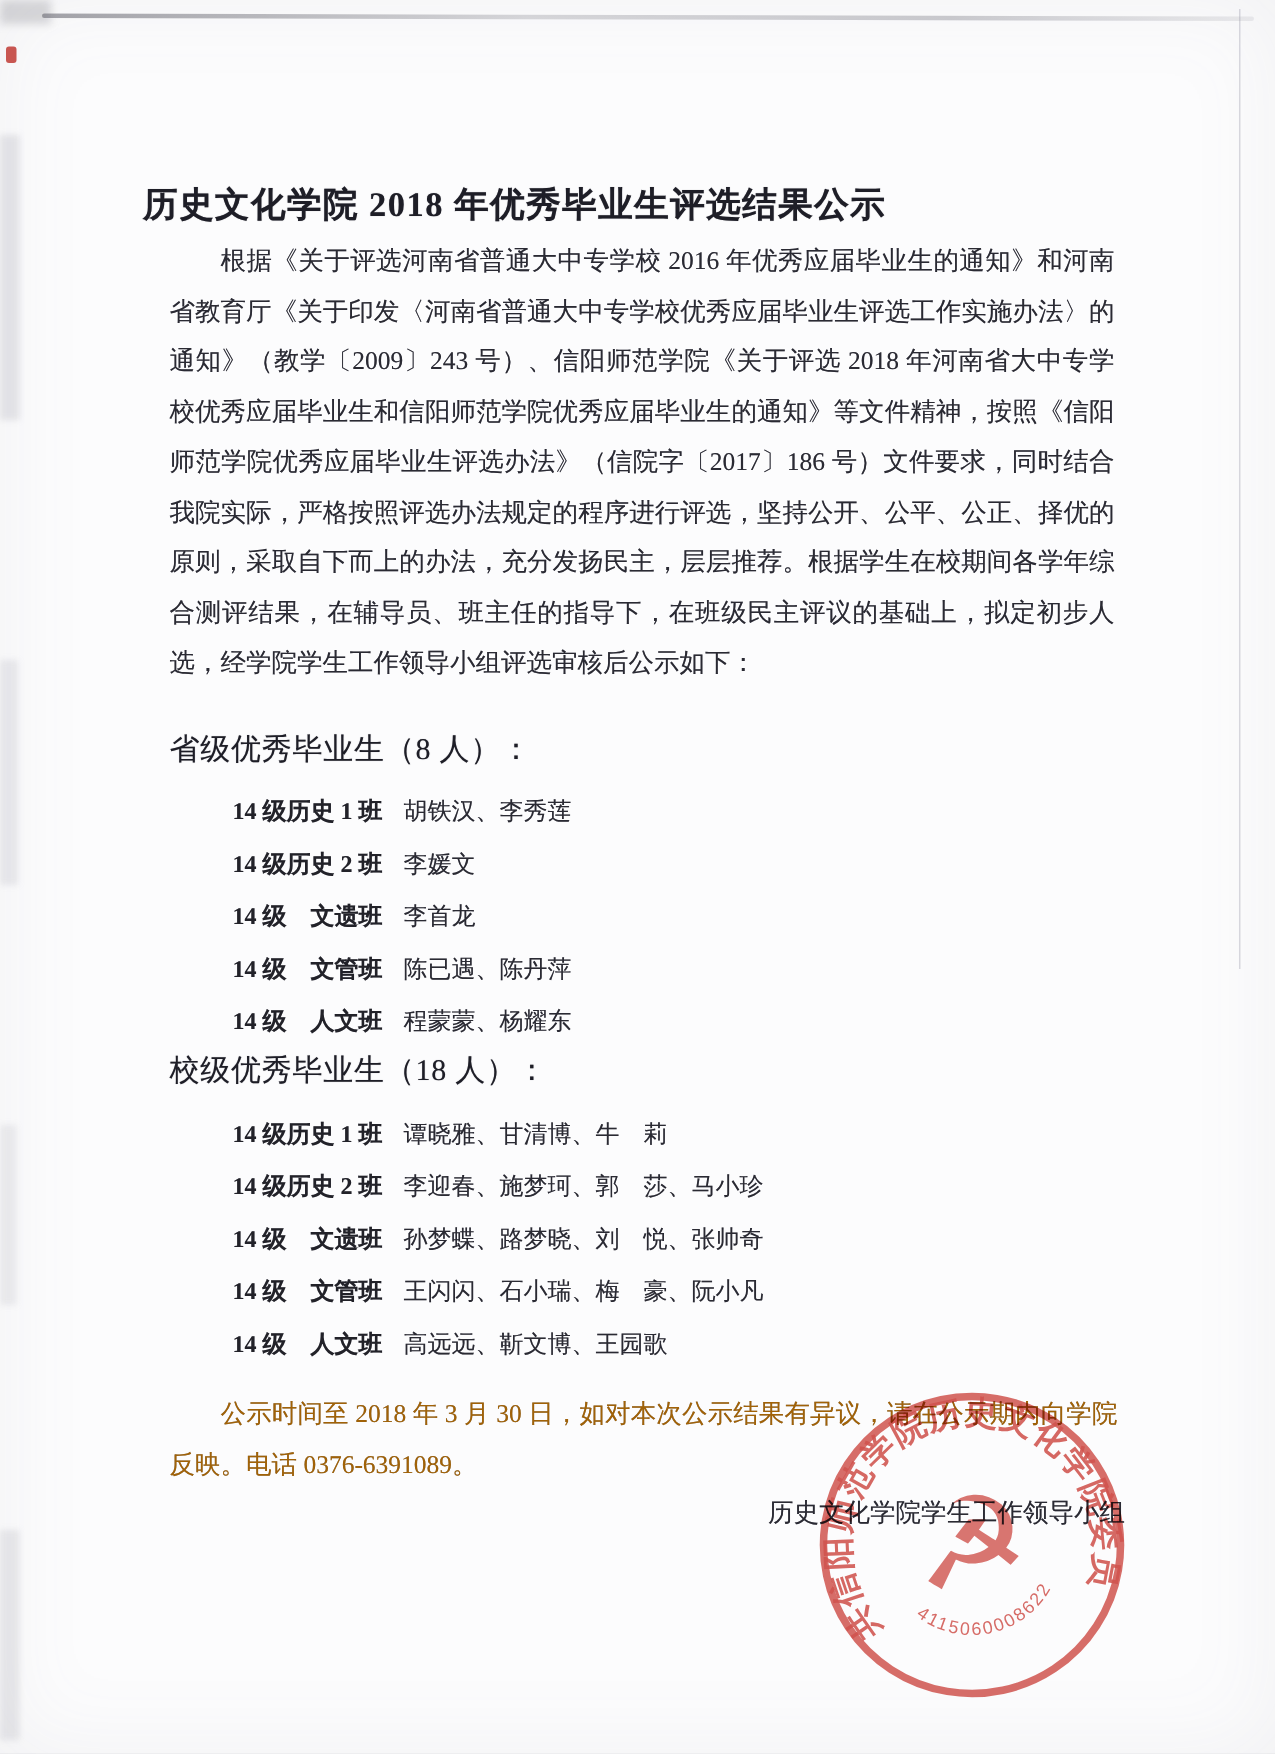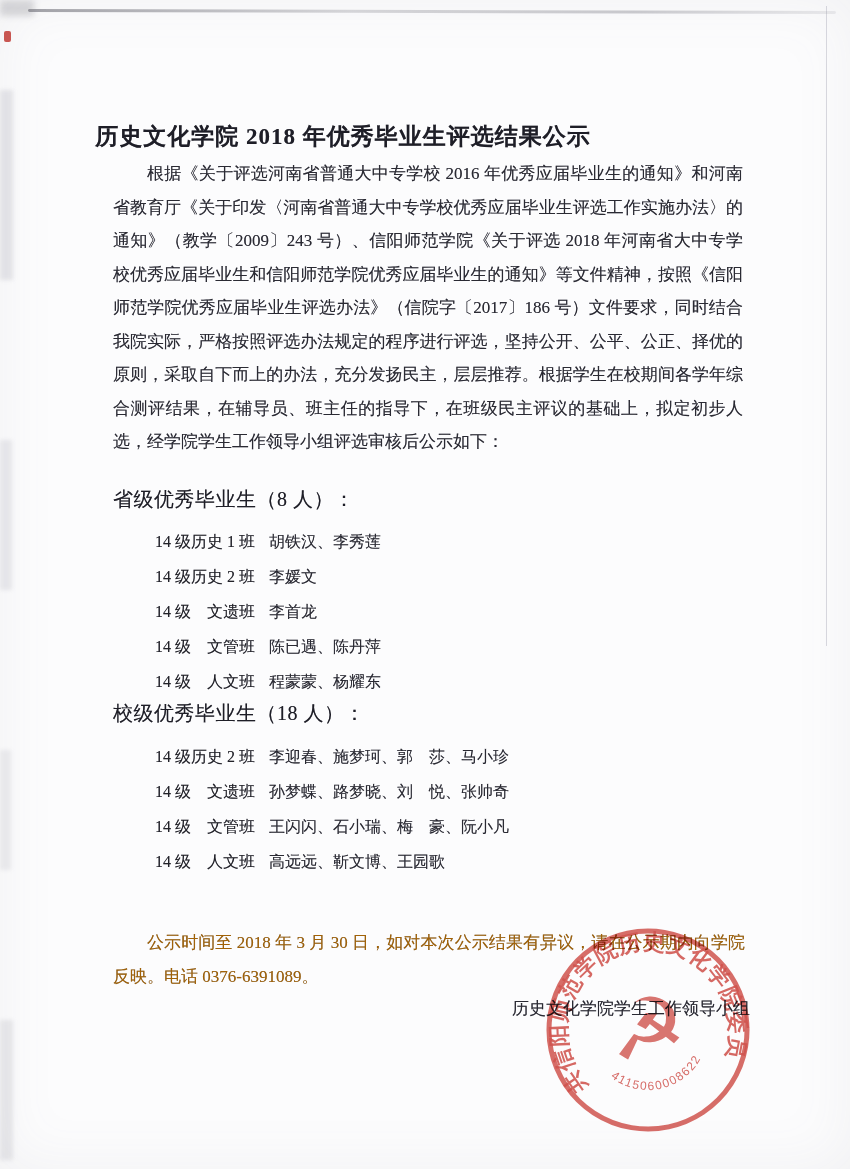--- a/index.html
+++ b/index.html
@@ -36,21 +36,21 @@
   .sec-h{
     position:absolute;left:113px;margin:0;font-size:20px;font-weight:normal;color:#1e1e27;
     letter-spacing:.5px;text-shadow:0 0 .5px rgba(30,30,40,.5);
   }
   .sec-h.h1{top:486px;}
   .sec-h.h2{top:700px;}
   .glist{position:absolute;left:155px;margin:0;padding:0;list-style:none;font-size:16px;color:#2a2a33;}
   .glist.l1{top:527px;}
   .glist.l2{top:742px;}
   .glist li{height:35px;line-height:30px;text-shadow:0 0 .4px rgba(40,40,55,.4);}
-  .glist .cls{font-weight:normal;margin-right:14px;color:#222229;}
+  .glist .cls{font-weight:bold;margin-right:14px;color:#222229;}
   .closing{
     position:absolute;left:113px;top:926px;width:632px;margin:0;
     font-size:17px;line-height:33.5px;text-align:justify;text-indent:2em;
     color:#a16207;text-shadow:0 0 .4px rgba(40,40,55,.45);
   }
   .signature{
     position:absolute;left:480px;top:997px;width:270px;text-align:right;
     font-size:17px;color:#2a2a33;text-shadow:0 0 .4px rgba(40,40,55,.45);
   }
   .sign-date{
@@ -85,20 +85,21 @@
   <ul class="glist l1">
     <li><span class="cls">14 级历史 1 班</span><span class="names">胡铁汉、李秀莲</span></li>
     <li><span class="cls">14 级历史 2 班</span><span class="names">李媛文</span></li>
     <li><span class="cls">14 级　文遗班</span><span class="names">李首龙</span></li>
     <li><span class="cls">14 级　文管班</span><span class="names">陈已遇、陈丹萍</span></li>
     <li><span class="cls">14 级　人文班</span><span class="names">程蒙蒙、杨耀东</span></li>
   </ul>
 
   <h2 class="sec-h h2">校级优秀毕业生（18 人）：</h2>
   <ul class="glist l2">
+    <li><span class="cls">14 级历史 1 班</span><span class="names">谭晓雅、甘清博、牛　莉</span></li>
     <li><span class="cls">14 级历史 2 班</span><span class="names">李迎春、施梦珂、郭　莎、马小珍</span></li>
     <li><span class="cls">14 级　文遗班</span><span class="names">孙梦蝶、路梦晓、刘　悦、张帅奇</span></li>
     <li><span class="cls">14 级　文管班</span><span class="names">王闪闪、石小瑞、梅　豪、阮小凡</span></li>
     <li><span class="cls">14 级　人文班</span><span class="names">高远远、靳文博、王园歌</span></li>
   </ul>
 
   <p class="closing">公示时间至 2018 年 3 月 30 日，如对本次公示结果有异议，请在公示期内向学院反映。电话 0376-6391089。</p>
 
   <div class="signature">历史文化学院学生工作领导小组</div>
 

